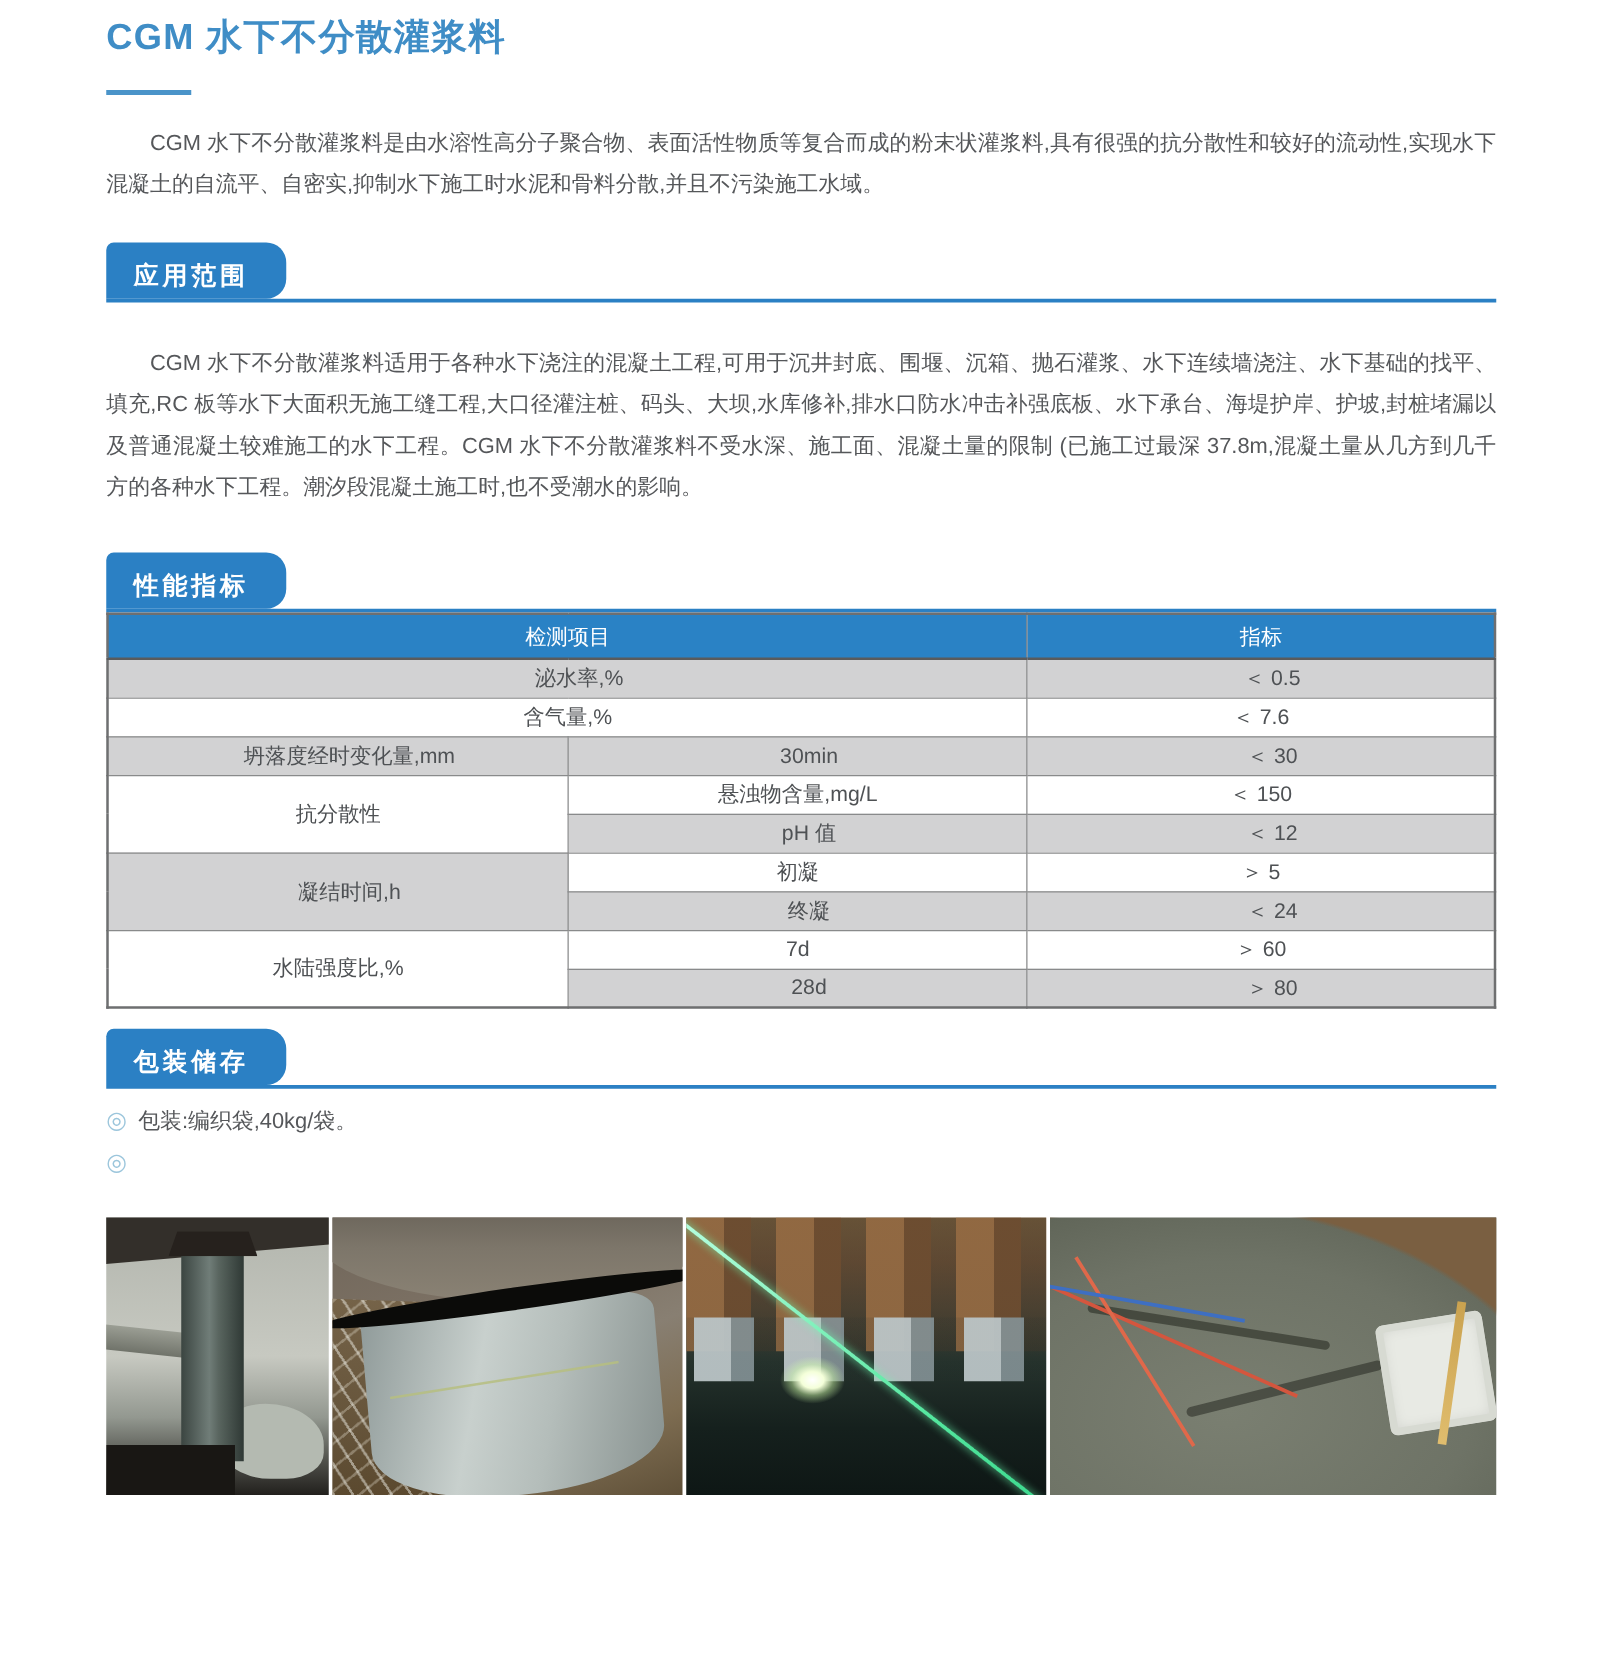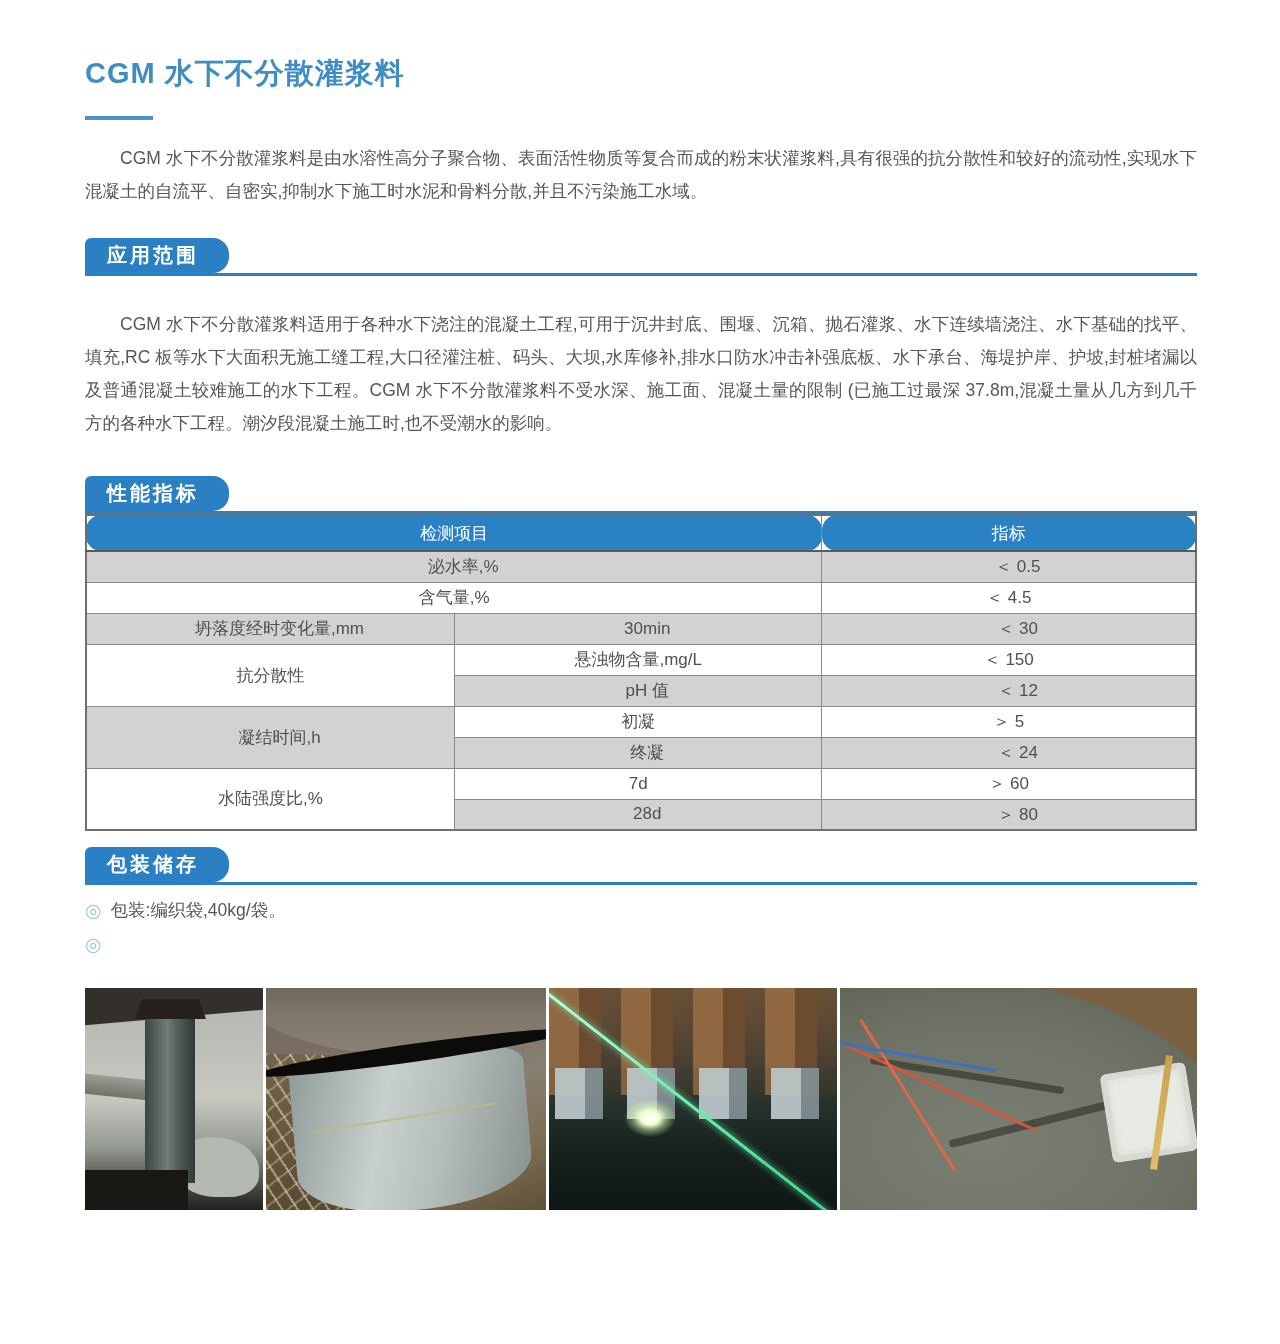--- a/index.html
+++ b/index.html
@@ -5,39 +5,39 @@
   * { margin:0; padding:0; box-sizing:border-box; }
   html,body { background:#ffffff; }
   body {
     width:1280px; height:1344px; overflow:hidden;
     font-family:"Liberation Sans","DejaVu Sans",sans-serif;
     color:#55575a;
   }
   .page { width:1112px; margin-left:85px; padding-top:10px; }
 
   
-  .title { font-size:29px; font-weight:700; color:#3f8dc6; letter-spacing:1px;margin-top:44px; }
+  .title { font-size:29px; font-weight:700; color:#3f8dc6; letter-spacing:1px; }
   .title-bar { width:68px; height:4px; background:#4a94c9; margin-top:22px; }
 
   
   .para {
     font-size:17.5px; line-height:33px; color:#55575a;
     text-align:justify; text-indent:2em;
   }
   .intro { margin-top:22px; }
 
   
   .sec-head {
     display:flex; align-items:flex-end;
     border-bottom:3px solid #2b80c4;
   }
   .sec-badge {
     display:inline-block; background:#2b80c4; color:#fff;
     font-size:20px; font-weight:700; letter-spacing:3px;
-    padding:6px 30px 7px 22px; line-height:1.1;
+    padding:16px 30px 7px 22px; line-height:1.1;
     border-radius:6px 16px 16px 0;
   }
   .sec-app  { margin-top:30px; }
   .sec-perf { margin-top:36px;align-items:flex-end; }
   .sec-pack { margin-top:16px; }
   .app-body { margin-top:32px; }
 
   
   .standard { text-align:center; font-size:16.5px; color:#55575a; margin:17px 0 14px; }
   table.perf {
@@ -45,21 +45,20 @@
     border:2px solid #6e6f70;
   }
   table.perf th, table.perf td {
     border:1px solid #898a8b; text-align:center;
     font-size:17px; color:#4e5154; height:31px; padding:2px 6px;
     font-weight:400;
   }
   table.perf thead th {
     background:#2a82c5; color:#ffffff; height:36px;
     border-bottom:2px solid #5a5b5c;
-    border-radius:15px;
   }
   table.perf .g { background:#d2d2d3;padding-left:24px; }
   table.perf .w { background:#ffffff; }
 
   
   .bullet-line { display:flex; align-items:center; margin-top:13px; font-size:17.5px; color:#55575a; }
   .bullet-icon { color:#9cc6dc; font-size:19px; margin-right:9px; line-height:1; }
 
   
   .photos { display:flex; gap:3px; height:222px; margin-top:34px; }
@@ -141,21 +140,21 @@
         <th>指标</th>
       </tr>
     </thead>
     <tbody>
       <tr>
         <td colspan="2" class="g">泌水率,%</td>
         <td class="g">＜ 0.5</td>
       </tr>
       <tr>
         <td colspan="2" class="w">含气量,%</td>
-        <td class="w">＜ 4.5</td>
+        <td class="w">＜ 7.6</td>
       </tr>
       <tr>
         <td class="g">坍落度经时变化量,mm</td>
         <td class="g">30min</td>
         <td class="g">＜ 30</td>
       </tr>
       <tr>
         <td rowspan="2" class="w">抗分散性</td>
         <td class="w">悬浊物含量,mg/L</td>
         <td class="w">＜ 150</td>

